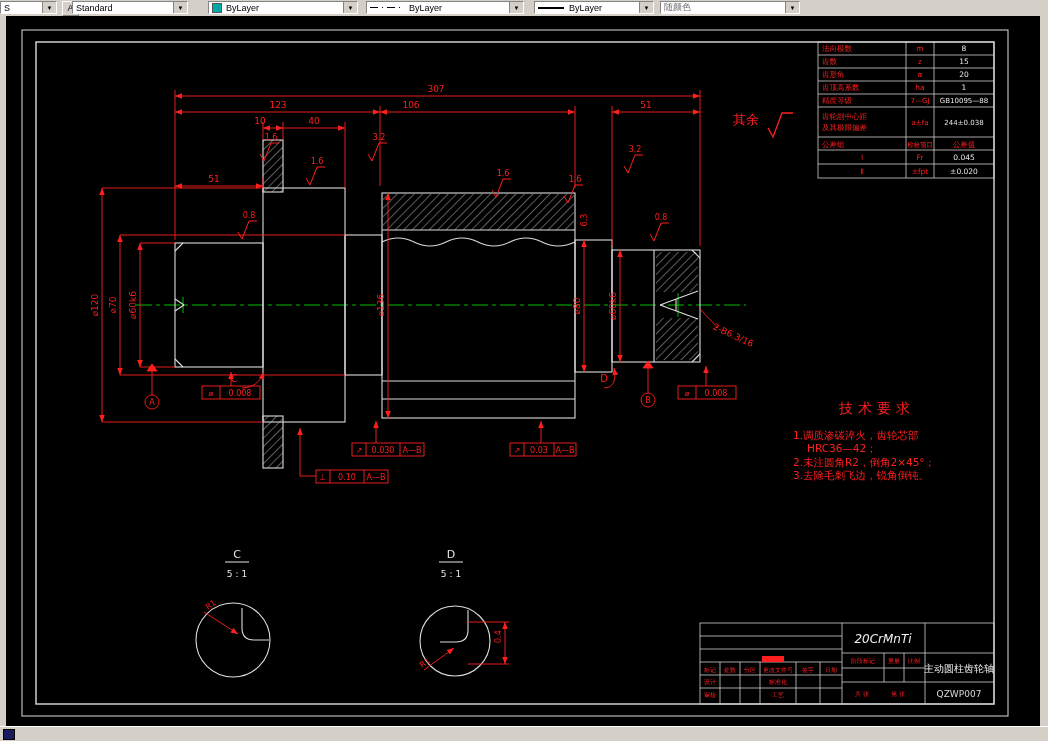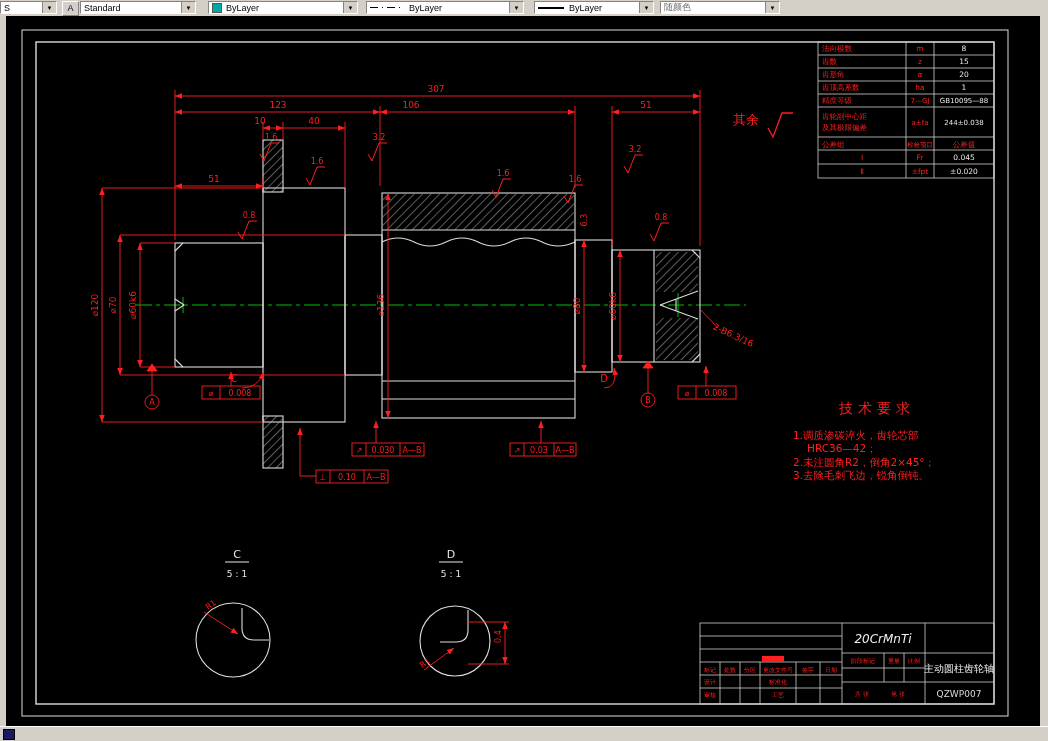--- a/index.html
+++ b/index.html
@@ -29,40 +29,40 @@
 </style>
 </head>
 <body>
 
 <div class="toolbar">
   <div class="combo" style="left:0;width:57px;">
     <span>S</span>
     <span class="arrow">▼</span>
   </div>
   <div class="tbicon" style="left:62px;">A</div>
-  <div class="combo" style="left:80px;width:116px;">
+  <div class="combo" style="left:72px;width:116px;">
     <span>Standard</span>
     <span class="arrow">▼</span>
   </div>
   <div class="combo" style="left:208px;width:150px;">
     <span class="swatch"></span>
     <span>ByLayer</span>
     <span class="arrow">▼</span>
   </div>
   <div class="combo" style="left:366px;width:158px;">
     <span class="ltsample"></span>
     <span>ByLayer</span>
     <span class="arrow">▼</span>
   </div>
   <div class="combo" style="left:534px;width:120px;">
     <span class="lwsample"></span>
     <span>ByLayer</span>
     <span class="arrow">▼</span>
   </div>
-  <div class="combo" style="left:660px;width:120px;">
+  <div class="combo" style="left:660px;width:140px;">
     <span class="disabled">随颜色</span>
     <span class="arrow">▼</span>
   </div>
 </div>
 
 <div class="canvas">
 <svg width="1034" height="711" viewBox="0 0 1034 711">
   <defs>
     <marker id="ra" markerWidth="10" markerHeight="8" refX="8" refY="4" orient="auto-start-reverse">
       <path d="M0,0.8 L8,4 L0,7.2 Z" fill="#ff1f1f"></path>

